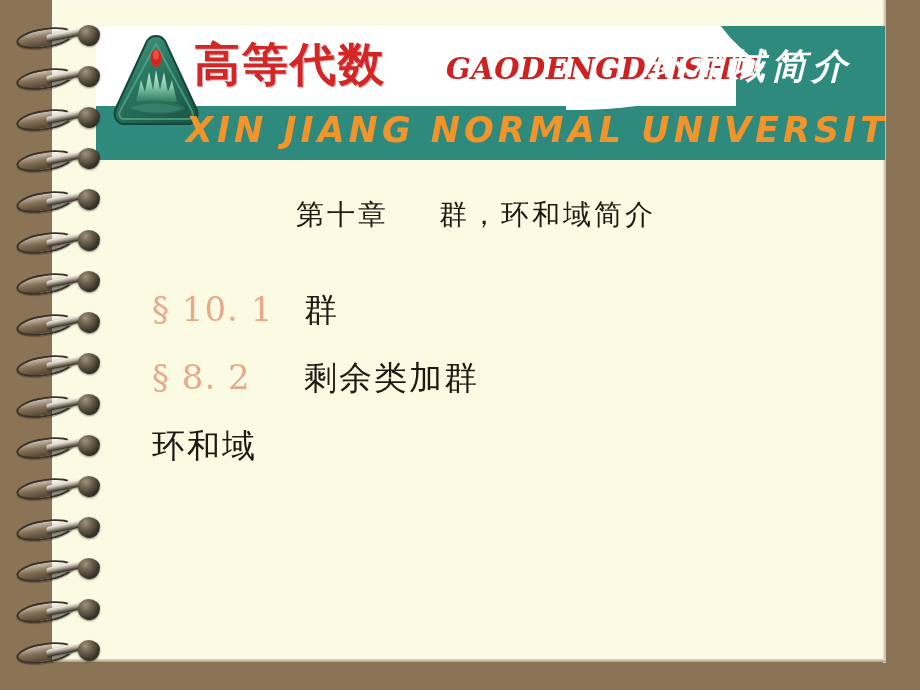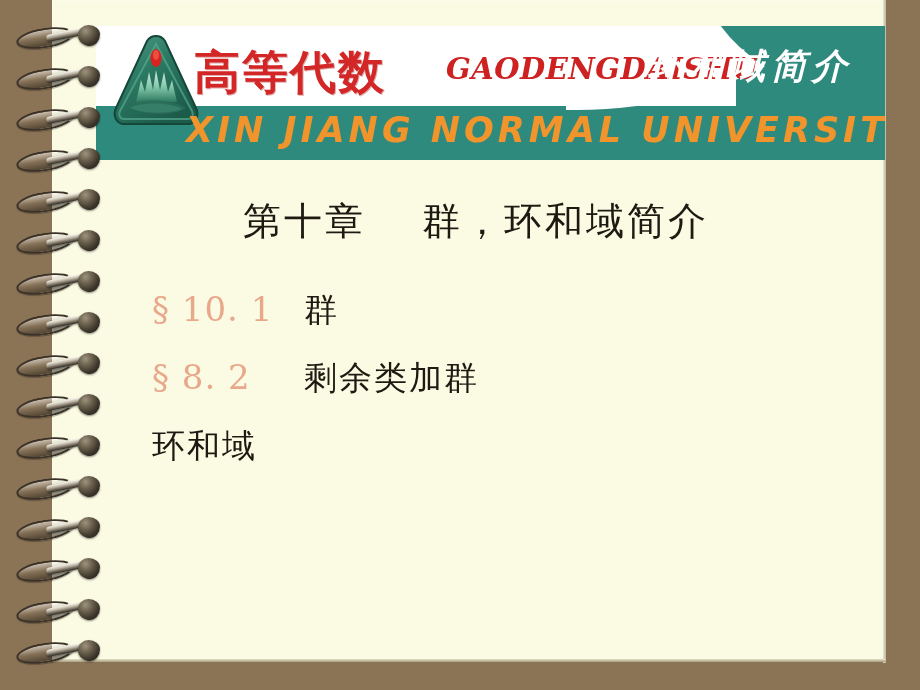--- a/index.html
+++ b/index.html
@@ -159,21 +159,20 @@
     position: absolute;
     left: 98px;
     top: 8px;
     font-family: "DejaVu Serif", "Liberation Serif", serif;
     font-size: 46px;
     font-weight: bold;
     color: #D32626;
     letter-spacing: 2px;
     line-height: 60px;
     text-shadow: 1px 1px 0 rgba(160,20,20,0.35);
-    margin-top: 8px;
   }
   .pinyin {
     position: absolute;
     left: 306px;
     top: 26px;
     font-family: "DejaVu Serif", "Liberation Serif", serif;
     font-size: 29px;
     font-style: italic;
     font-weight: bold;
     color: #CE2222;
@@ -205,21 +204,21 @@
   }
 
   
   .chapter-title {
     position: absolute;
     left: 96px;
     top: 196px;
     width: 760px;
     text-align: center;
     font-family: "DejaVu Serif", "Liberation Serif", serif;
-    font-size: 38px;
+    font-size: 28px;
     color: #1E1A12;
     letter-spacing: 3px;
   }
   .chapter-title .gap { display: inline-block; width: 26px; }
 
   .toc {
     position: absolute;
     left: 152px;
     top: 288px;
     width: 640px;

